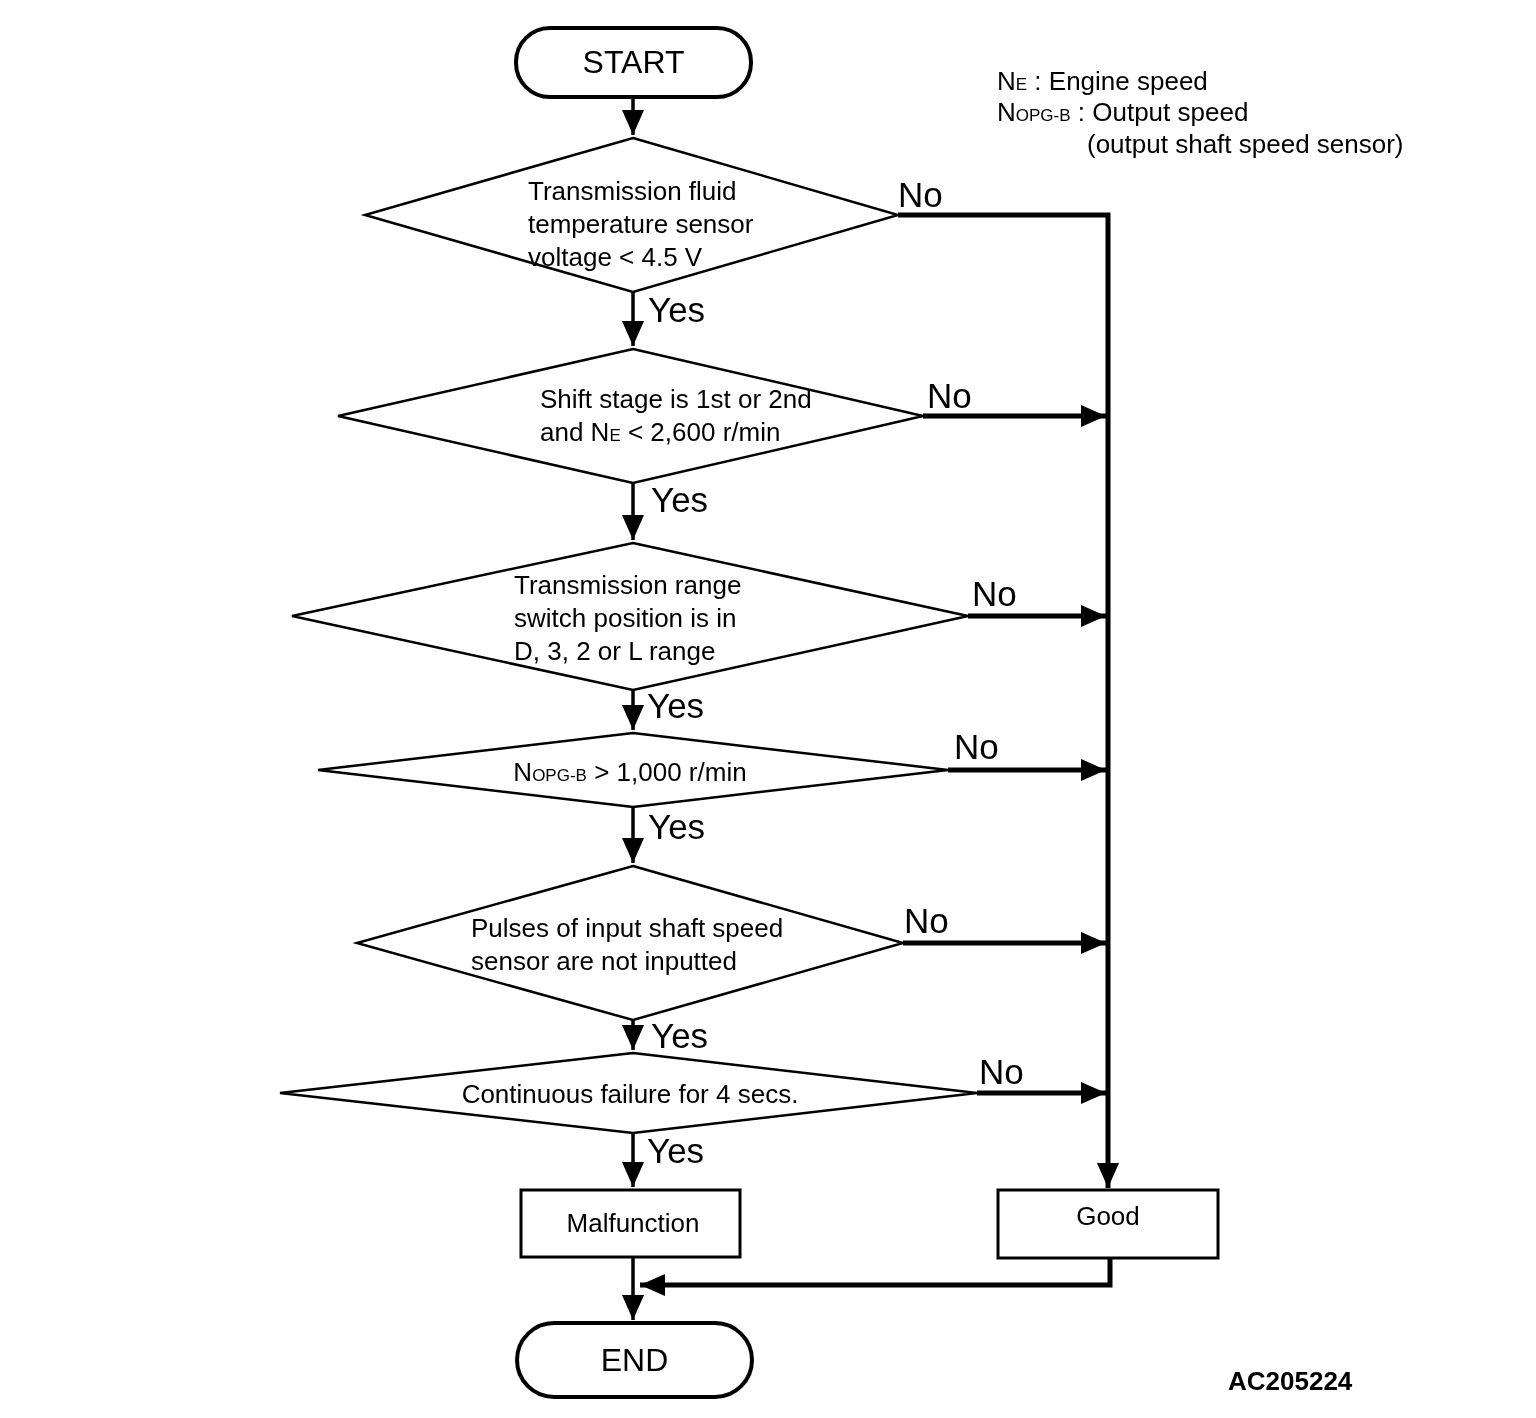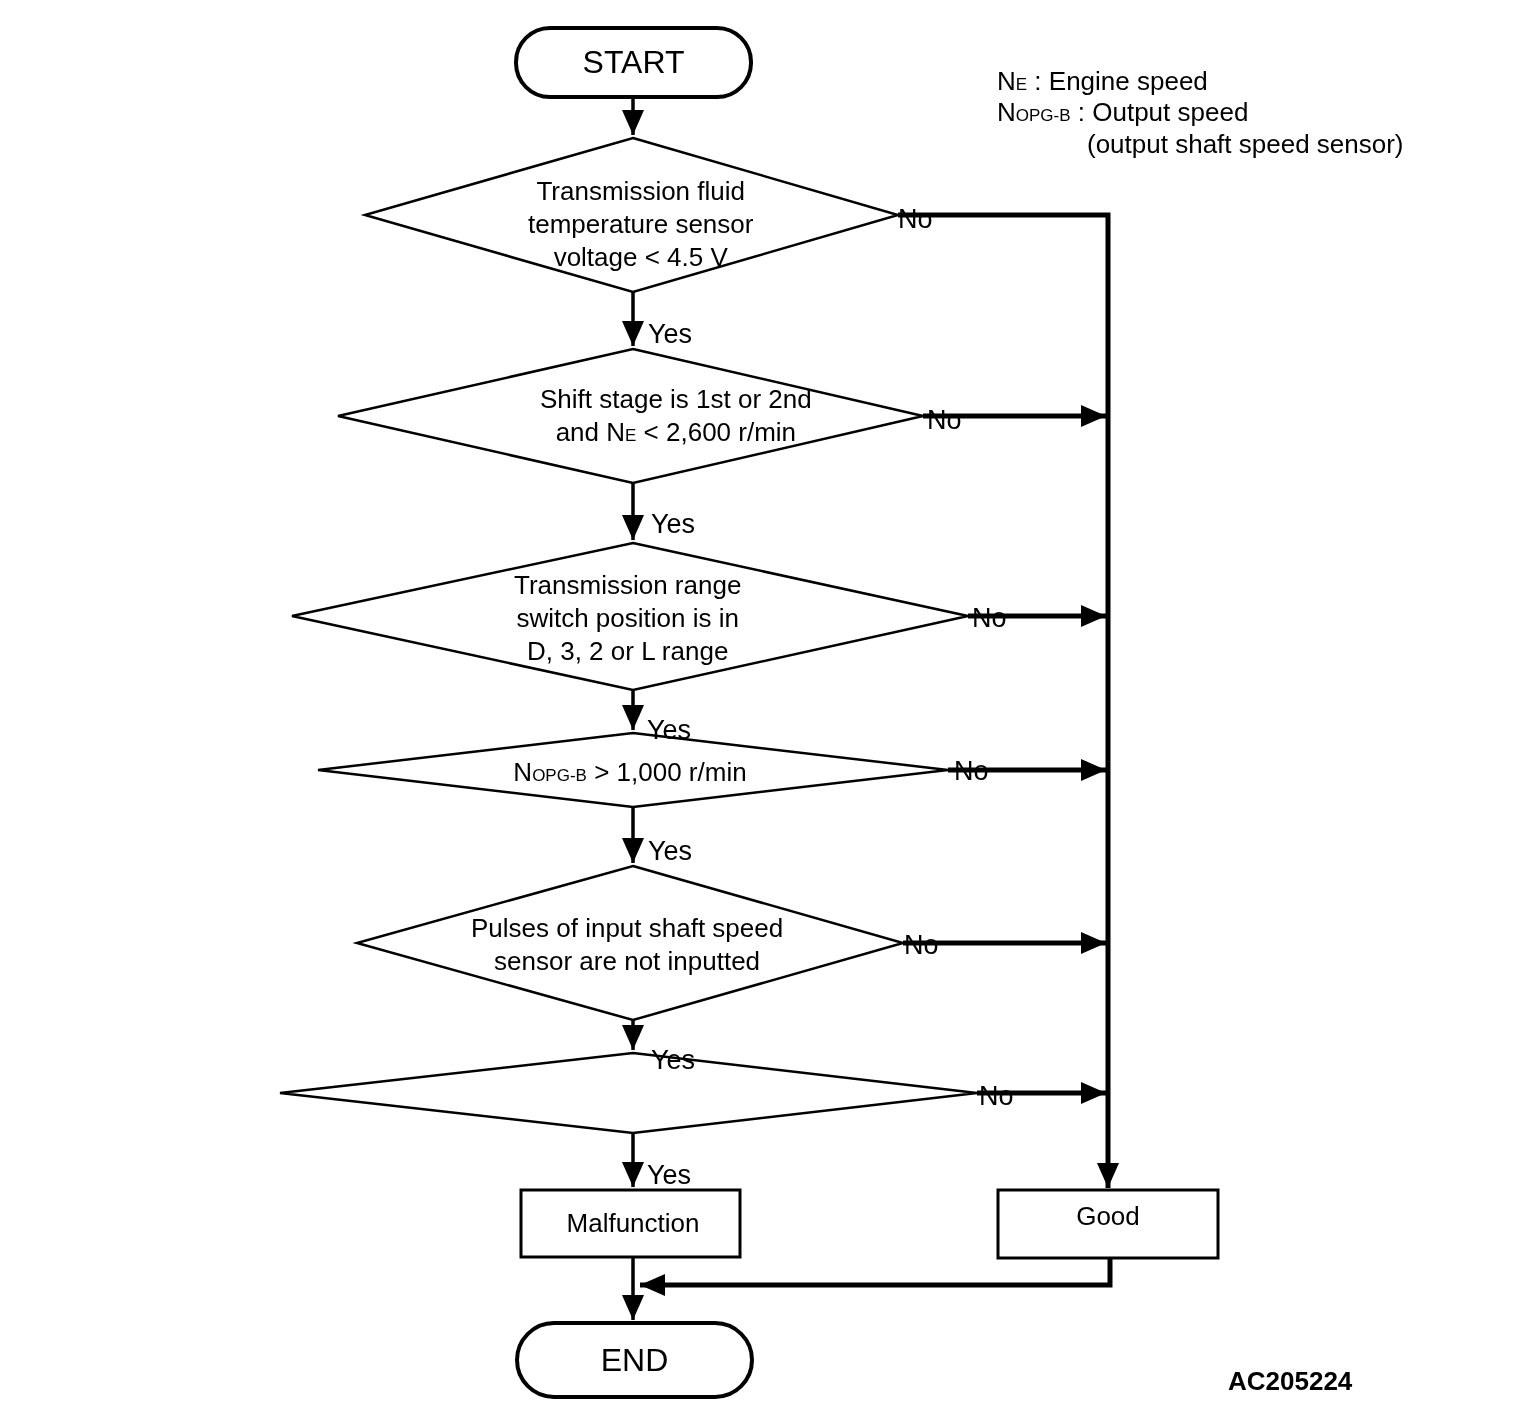--- a/index.html
+++ b/index.html
@@ -2,27 +2,27 @@
 <html><head>
 <meta charset="utf-8">
 <style>
   html,body { margin:0; padding:0; background:#fff; }
   .stage {
     position:relative; width:1536px; height:1418px; background:#ffffff;
     font-family:"Liberation Sans", sans-serif; color:#000;
     overflow:hidden;
   }
   svg.wires { position:absolute; left:0; top:0; }
-  .t { position:absolute; font-size:26px; line-height:33px; white-space:nowrap;text-align:center; }
+  .t { position:absolute; font-size:26px; line-height:33px; white-space:nowrap; }
   .ctr { transform:translateX(-50%); text-align:right; }
   .box-label {
     position:absolute; display:flex; align-items:center; justify-content:center;
     font-size:32px; white-space:nowrap;
   }
-  .lbl { position:absolute; font-size:27px; line-height:28px; white-space:nowrap;margin-top:24px; }
+  .lbl { position:absolute; font-size:35px; line-height:28px; white-space:nowrap; }
   .sub { font-size:17px; }
   .legend-line { position:absolute; font-size:26px; line-height:31px; white-space:nowrap; }
   .code { position:absolute; font-size:26px; font-weight:bold; white-space:nowrap;text-align:right; }
 </style>
 </head>
 <body>
 
 <div class="stage">
 
   <svg class="wires" width="1536" height="1418" viewBox="0 0 1536 1418">
@@ -92,20 +92,21 @@
     <div>D, 3, 2 or L range</div>
   </div>
 
   <div class="t ctr" style="left:630px; top:756px;"><span>N</span><span class="sub">OPG-B</span><span> &gt; 1,000 r/min</span></div>
 
   <div class="t" style="left:471px; top:912px;">
     <div>Pulses of input shaft speed</div>
     <div>sensor are not inputted</div>
   </div>
 
+  <div class="t ctr" style="left:630px; top:1078px;">Continuous failure for 4 secs.</div>
 
   <div class="lbl" style="left:648px; top:296px;">Yes</div>
   <div class="lbl" style="left:651px; top:486px;">Yes</div>
   <div class="lbl" style="left:647px; top:692px;">Yes</div>
   <div class="lbl" style="left:648px; top:813px;">Yes</div>
   <div class="lbl" style="left:651px; top:1022px;">Yes</div>
   <div class="lbl" style="left:647px; top:1137px;">Yes</div>
 
   <div class="lbl" style="left:898px; top:181px;">No</div>
   <div class="lbl" style="left:927px; top:382px;">No</div>

